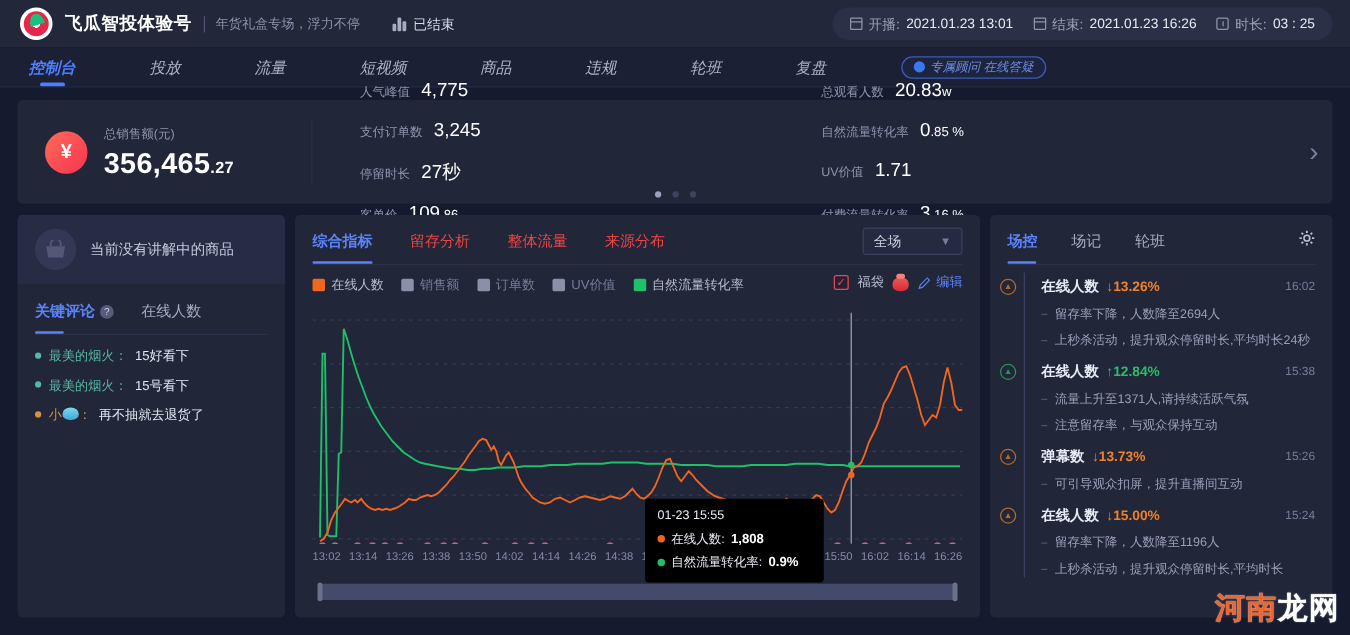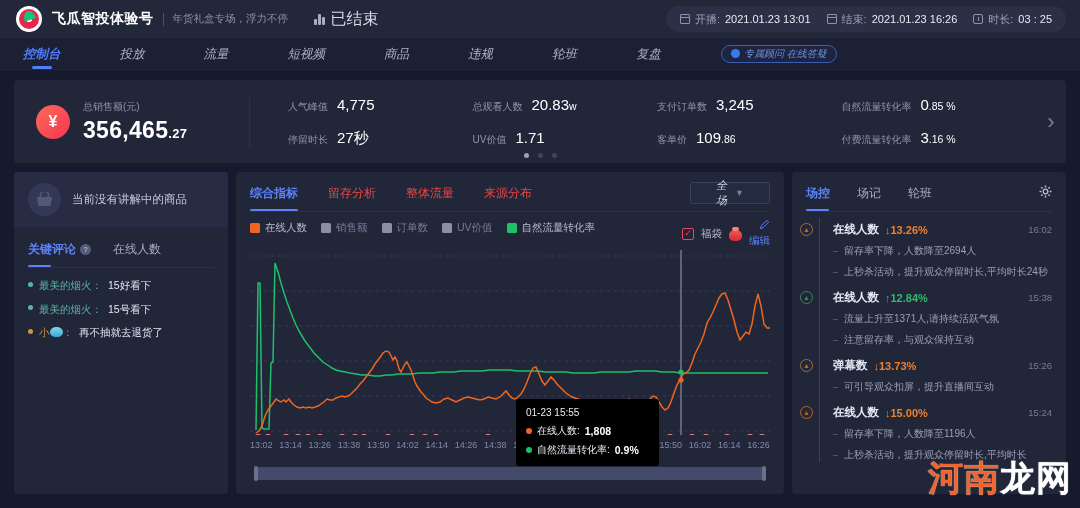--- a/index.html
+++ b/index.html
@@ -32,21 +32,21 @@
     width: 12px; height: 9px; border-radius: 50% 50% 50% 50%/100% 100% 0 0;
     background: #19c27a; transform: rotate(-18deg);
   }
   .brand { font-size: 14px; font-weight: bold; color: #ffffff; letter-spacing: .5px; }
   .vdiv { width: 1px; height: 13px; background: #4a5070; margin: 0 9px; }
   .subtitle { font-size: 10.5px; color: #8d92ab; }
   .status-wrap { display: flex; align-items: center; margin-left: 26px; gap: 6px; }
   .bars { display: flex; align-items: flex-end; gap: 1.5px; height: 12px; }
   .bars i { display:block; width: 2.5px; background: #a8adc4; border-radius: 1px; }
   .bars i:nth-child(1){height:6px;} .bars i:nth-child(2){height:11px;} .bars i:nth-child(3){height:8px;}
-  .status-text { font-size: 16px; color: #d6dae8; font-family: Liberation Mono, monospace; }
+  .status-text { font-size: 11px; color: #d6dae8; font-family: Liberation Mono, monospace; }
 
   .timebar {
     position: absolute; right: 14px; top: 6px; height: 26px;
     display: flex; align-items: center; gap: 16px;
     background: #2b3047; border-radius: 13px; padding: 0 14px;
     font-size: 11px; color: #e7eaf4;
   }
   .timeitem { display: flex; align-items: center; gap: 5px; white-space: nowrap; }
   .timeitem .lbl { color: #9aa0b8; }
   .ico-cal { width: 10px; height: 10px; border: 1px solid #8d93ab; border-radius: 1px; position: relative; display:inline-block; }
@@ -85,21 +85,21 @@
   .yen {
     width: 34px; height: 34px; border-radius: 50%; flex: none;
     background: linear-gradient(135deg,#ff6a5a,#f6354f);
     display: flex; align-items: center; justify-content: center;
     color: #fff; font-size: 16px; font-weight: bold;
   }
   .kpi-label { font-size: 10px; color: #8f94ad; margin-bottom: 3px; }
   .kpi-value { font-size: 23px; font-weight: bold; color: #ffffff; letter-spacing: .3px;}
   .kpi-value .dec { font-size: 13px; }
   .kpi-sep { width: 1px; height: 50px; background: #2c3248; }
-  .kpi-grid { flex: 1; display: grid; grid-template-columns: repeat(4, 1fr); padding: 0 10px 0 38px; row-gap: 15px; }
+  .kpi-grid { flex: 1; display: grid; grid-template-columns: repeat(2, 1fr); padding: 0 10px 0 38px; row-gap: 15px; }
   .kpi-cell { display: flex; align-items: baseline; gap: 9px; }
   .kpi-cell .n { font-size: 10px; color: #8f94ad; white-space: nowrap;}
   .kpi-cell .v { font-size: 15px; color: #ffffff; }
   .kpi-cell .v small { font-size: 10.5px; }
   .kpi-arrow {
     width: 30px; display:flex; align-items:center; justify-content:center;
     color: #7a80a0; font-size: 22px; cursor: pointer; user-select:none;
   }
   .dots { position: absolute; left: 0; right: 0; top: 153px; display: flex; justify-content: center; gap: 9px; }
   .dots i { width: 5px; height: 5px; border-radius: 50%; background: #3d4460; display:block;}
@@ -146,37 +146,37 @@
   .ch-tab { font-size: 12px; color: #ef4444; margin-right: 30px; cursor: pointer; padding-bottom: 9px; white-space: nowrap;}
   .ch-tab.active { color: #5b82f7; font-weight: bold; }
   .ch-tab.active:after {
     content:""; position:absolute; left: 14px; bottom: 0; width: 48px; height: 2.5px;
     background: #5b82f7; border-radius: 2px;
   }
   .ch-sep { height: 1px; background: #2b3149; margin: 0 14px; }
   .selector {
     position: absolute; right: 14px; top: 10px; width: 80px; height: 22px;
     border: 1px solid #39405c; border-radius: 3px; background: #242a40;
-    display: flex; align-items: center; padding: 0 25px; font-size: 11px; color: #ccd1e3; cursor: pointer; font-style: italic;
+    display: flex; align-items: center; padding: 0 8px; font-size: 11px; color: #ccd1e3; cursor: pointer;
   }
   .selector .cv { margin-left: auto; color: #767c98; font-size: 9px; }
 
   .legend { display: flex; align-items: center; padding: 9px 14px 0 14px; gap: 14px; position: relative;}
   .lg { display: flex; align-items: center; gap: 5px; font-size: 10.5px; color: #b7bcd0; cursor: pointer; white-space: nowrap;}
   .lg .sw { width: 10px; height: 10px; border-radius: 1.5px; flex: none; }
   .lg.off { color: #767c98; }
   .lg-right { position: absolute; right: 14px; top: 7px; display: flex; align-items: center; gap: 7px; }
   .cbox { width: 12px; height: 12px; border: 1px solid #e14a5a; border-radius: 2px; background: #2a2034;
           display:flex;align-items:center;justify-content:center; }
   .cbox span { color: #e14a5a; font-size: 9px; line-height: 1; }
   .fudai-label { font-size: 10.5px; color: #b7bcd0; }
   .bag { width: 13px; height: 14px; position: relative; display:inline-block;}
   .bag:before { content:""; position:absolute; bottom:0; left:0; width:13px; height:11px; border-radius: 45% 45% 42% 42%; background: linear-gradient(#f2584f,#d22c3a); }
   .bag:after { content:""; position:absolute; top:0; left:3px; width:7px; height:4px; border-radius: 2px; background: #f6837a; }
-  .edit { display: flex; align-items: flex-end; gap: 4px; font-size: 10.5px; color: #5b82f7; cursor: pointer; flex-direction: column; }
+  .edit { display: flex; align-items: center; gap: 4px; font-size: 10.5px; color: #5b82f7; cursor: pointer; }
 
   .plot { position: absolute; left: 14px; top: 78px; width: 520px; height: 185px; }
   .plot svg { display: block; }
   .xaxis {
     position: absolute; left: 14px; top: 268px; width: 520px; height: 14px;
     display: flex; justify-content: space-between; font-size: 9px; color: #838aa6;
   }
   .slider {
     position: absolute; left: 20px; top: 295px; width: 508px; height: 13px;
     background: #525a7d; border-radius: 2px; opacity: .72;
@@ -219,21 +219,21 @@
   .ev-mark.up i { color: #2f8f5b; }
   .ev-title { font-size: 11.5px; font-weight: bold; color: #e7eaf4; }
   .ev-delta { font-size: 11px; font-weight: bold; color: #f0802b; }
   .ev-delta.up { color: #2bbd6b; }
   .ev-time { margin-left: auto; font-size: 9.5px; color: #767d99; }
   .ev-sub { display: flex; align-items: center; gap: 6px; margin-top: 7px; }
   .ev-sub .dash { width: 5px; height: 1px; background: #4a5170; flex: none; }
   .ev-sub span { font-size: 10px; color: #9aa0b8; }
 
   .watermark {
-    position: absolute; right: 8px; bottom: 6px; font-size: 35px; font-weight: bold;
+    position: absolute; right: 8px; bottom: 6px; font-size: 24px; font-weight: bold;
     color: #ffffff; letter-spacing: 1px; z-index: 20; pointer-events: none;
     text-shadow: 0 0 1px #fff;
   }
   .watermark .o { color: #f0642e; }
 </style>
 </head>
 <body>
 
 <div class="app">
 

